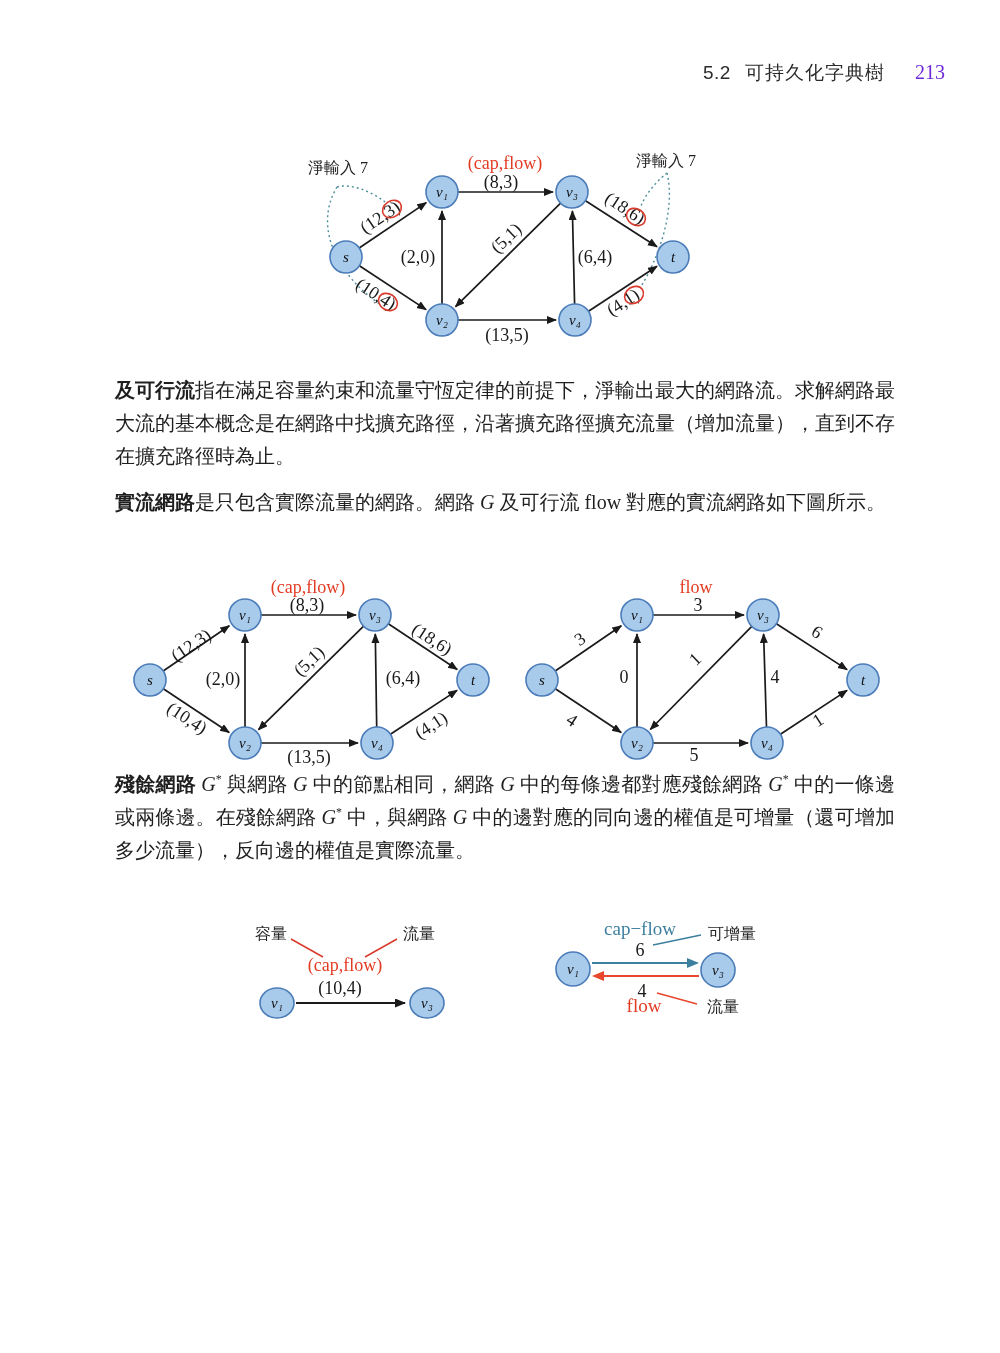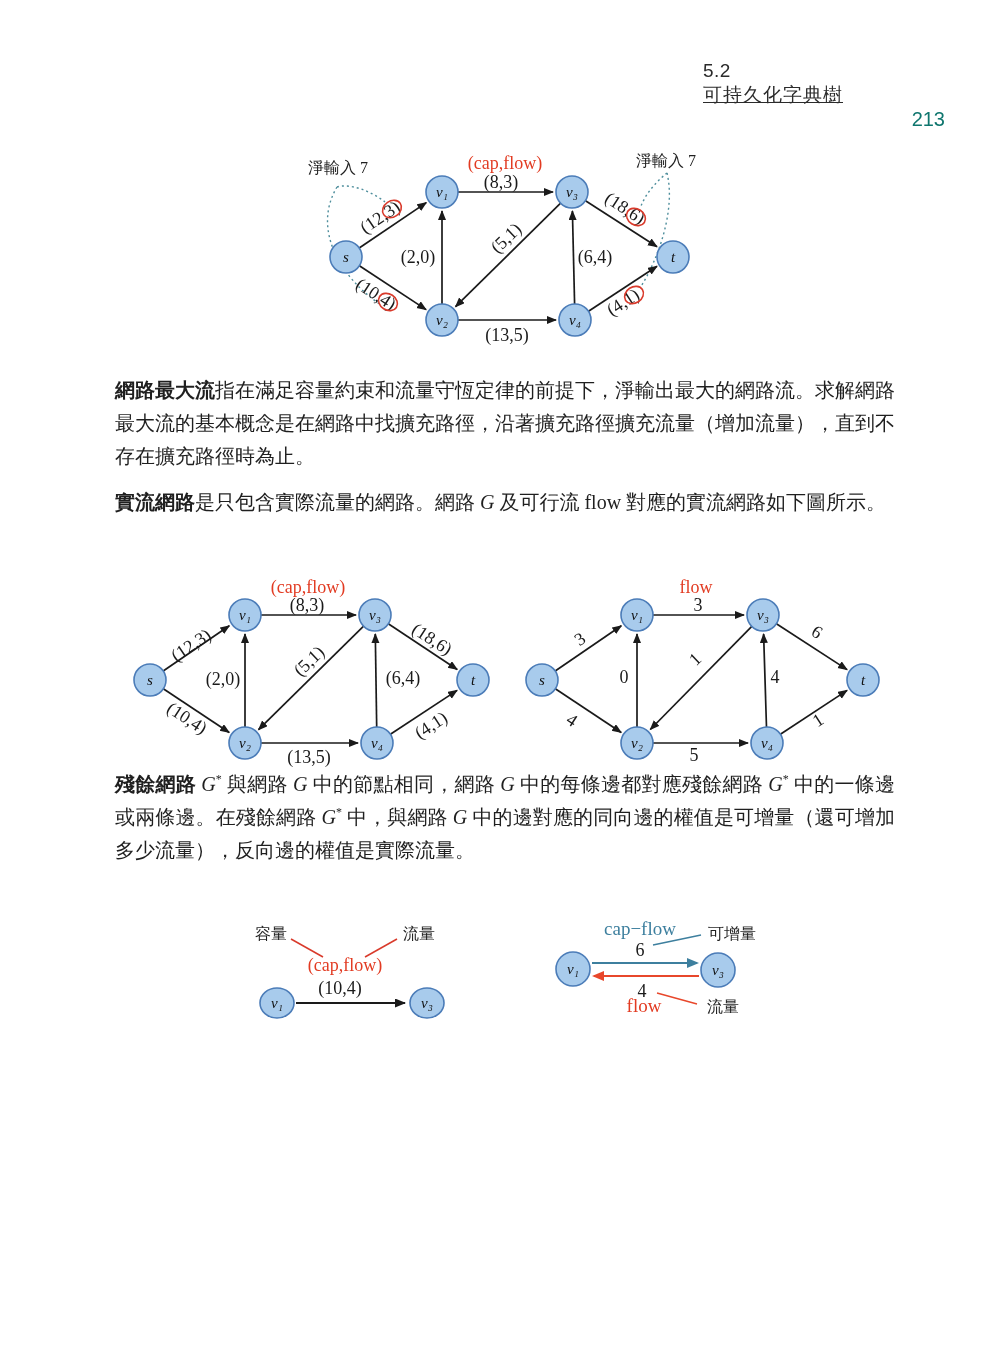--- a/index.html
+++ b/index.html
@@ -1,22 +1,22 @@
 <!DOCTYPE html>
 <html><head>
 <meta charset="utf-8">
 <style>
   html,body{margin:0;padding:0;background:#e9e9e9;}
   #page{position:relative;width:1000px;height:1353px;background:#ffffff;
         font-family:"Liberation Serif","DejaVu Serif",serif;color:#1a1a1a;overflow:hidden;}
   .header{position:absolute;top:60px;left:703px;width:242px;display:flex;align-items:baseline;
-          font-family:"Liberation Sans","DejaVu Sans",sans-serif;font-size:19px;color:#2b2b2b;flex-direction:column;}
+          font-family:"Liberation Sans","DejaVu Sans",sans-serif;font-size:19px;color:#2b2b2b;}
   .header .sec{letter-spacing:0.5px;}
-  .header .ttl{letter-spacing:1px;text-decoration:underline;}
-  .header .pg{margin-left:auto;font-family:Liberation Sans, sans-serif;font-size:20px;color:#0f766e;}
+  .header .ttl{margin-left:14px;letter-spacing:1px;}
+  .header .pg{margin-left:auto;font-family:Liberation Serif, serif;font-size:20px;color:#6d28d9;}
   .para{position:absolute;left:115px;width:780px;font-size:20px;line-height:33px;
         text-align:justify;color:#1f1f1f;}
   .para .b{font-weight:700;}
   .para .i{font-style:italic;}
   .para sup{font-size:12px;line-height:0;vertical-align:super;}
   #p1{top:374px;} #p2{top:486px;} #p3{top:768px;} #p4{top:1049px;}
   .dsvg{position:absolute;}
   svg text{font-family:"Liberation Serif","DejaVu Serif",serif;}
   .elabel{font-size:18px;fill:#1a1a1a;}
   .nlabel{font-size:15px;font-style:italic;fill:#111;}
@@ -97,21 +97,21 @@
       <ellipse cx="97" cy="74" rx="10" ry="8" transform="rotate(-34 97 74)"></ellipse>
       <ellipse cx="93" cy="167" rx="10" ry="8" transform="rotate(33 93 167)"></ellipse>
       <ellipse cx="341" cy="82" rx="10" ry="8" transform="rotate(33 341 82)"></ellipse>
       <ellipse cx="339" cy="160" rx="10" ry="8" transform="rotate(-33 339 160)"></ellipse>
     </g>
 
     <text x="13" y="38" class="cjk">淨輸入 7</text>
     <text x="341" y="31" class="cjk">淨輸入 7</text>
   </svg>
 
-  <div id="p1" class="para"><span class="b">網路最大流</span><span>指在滿足容量約束和流量守恆定律的前提下，淨輸出最大的網路流。求解網路最大流的基本概念是在網路中找擴充路徑，沿著擴充路徑擴充流量（增加流量），直到不存在擴充路徑時為止。</span></div>
+  <div id="p1" class="para"><span class="b">及可行流</span><span>指在滿足容量約束和流量守恆定律的前提下，淨輸出最大的網路流。求解網路最大流的基本概念是在網路中找擴充路徑，沿著擴充路徑擴充流量（增加流量），直到不存在擴充路徑時為止。</span></div>
   <div id="p2" class="para"><span class="b">實流網路</span><span>是只包含實際流量的網路。網路 </span><span class="i">G</span><span> 及可行流 flow 對應的實流網路如下圖所示。</span></div>
 
   <svg class="dsvg" style="left:115px;top:575px;" width="380" height="200" viewBox="0 0 380 200">
     <defs>
       <marker id="a2" markerUnits="userSpaceOnUse" markerWidth="11" markerHeight="9" refX="9" refY="4" orient="auto">
         <path d="M0,0 L10,4 L0,8 Z" fill="#1a1a1a"></path>
       </marker>
     </defs>
     <g stroke="#1a1a1a" stroke-width="1.7">
       <line x1="48.2" y1="96" x2="114.3" y2="50.7" marker-end="url(#a2)"></line>

